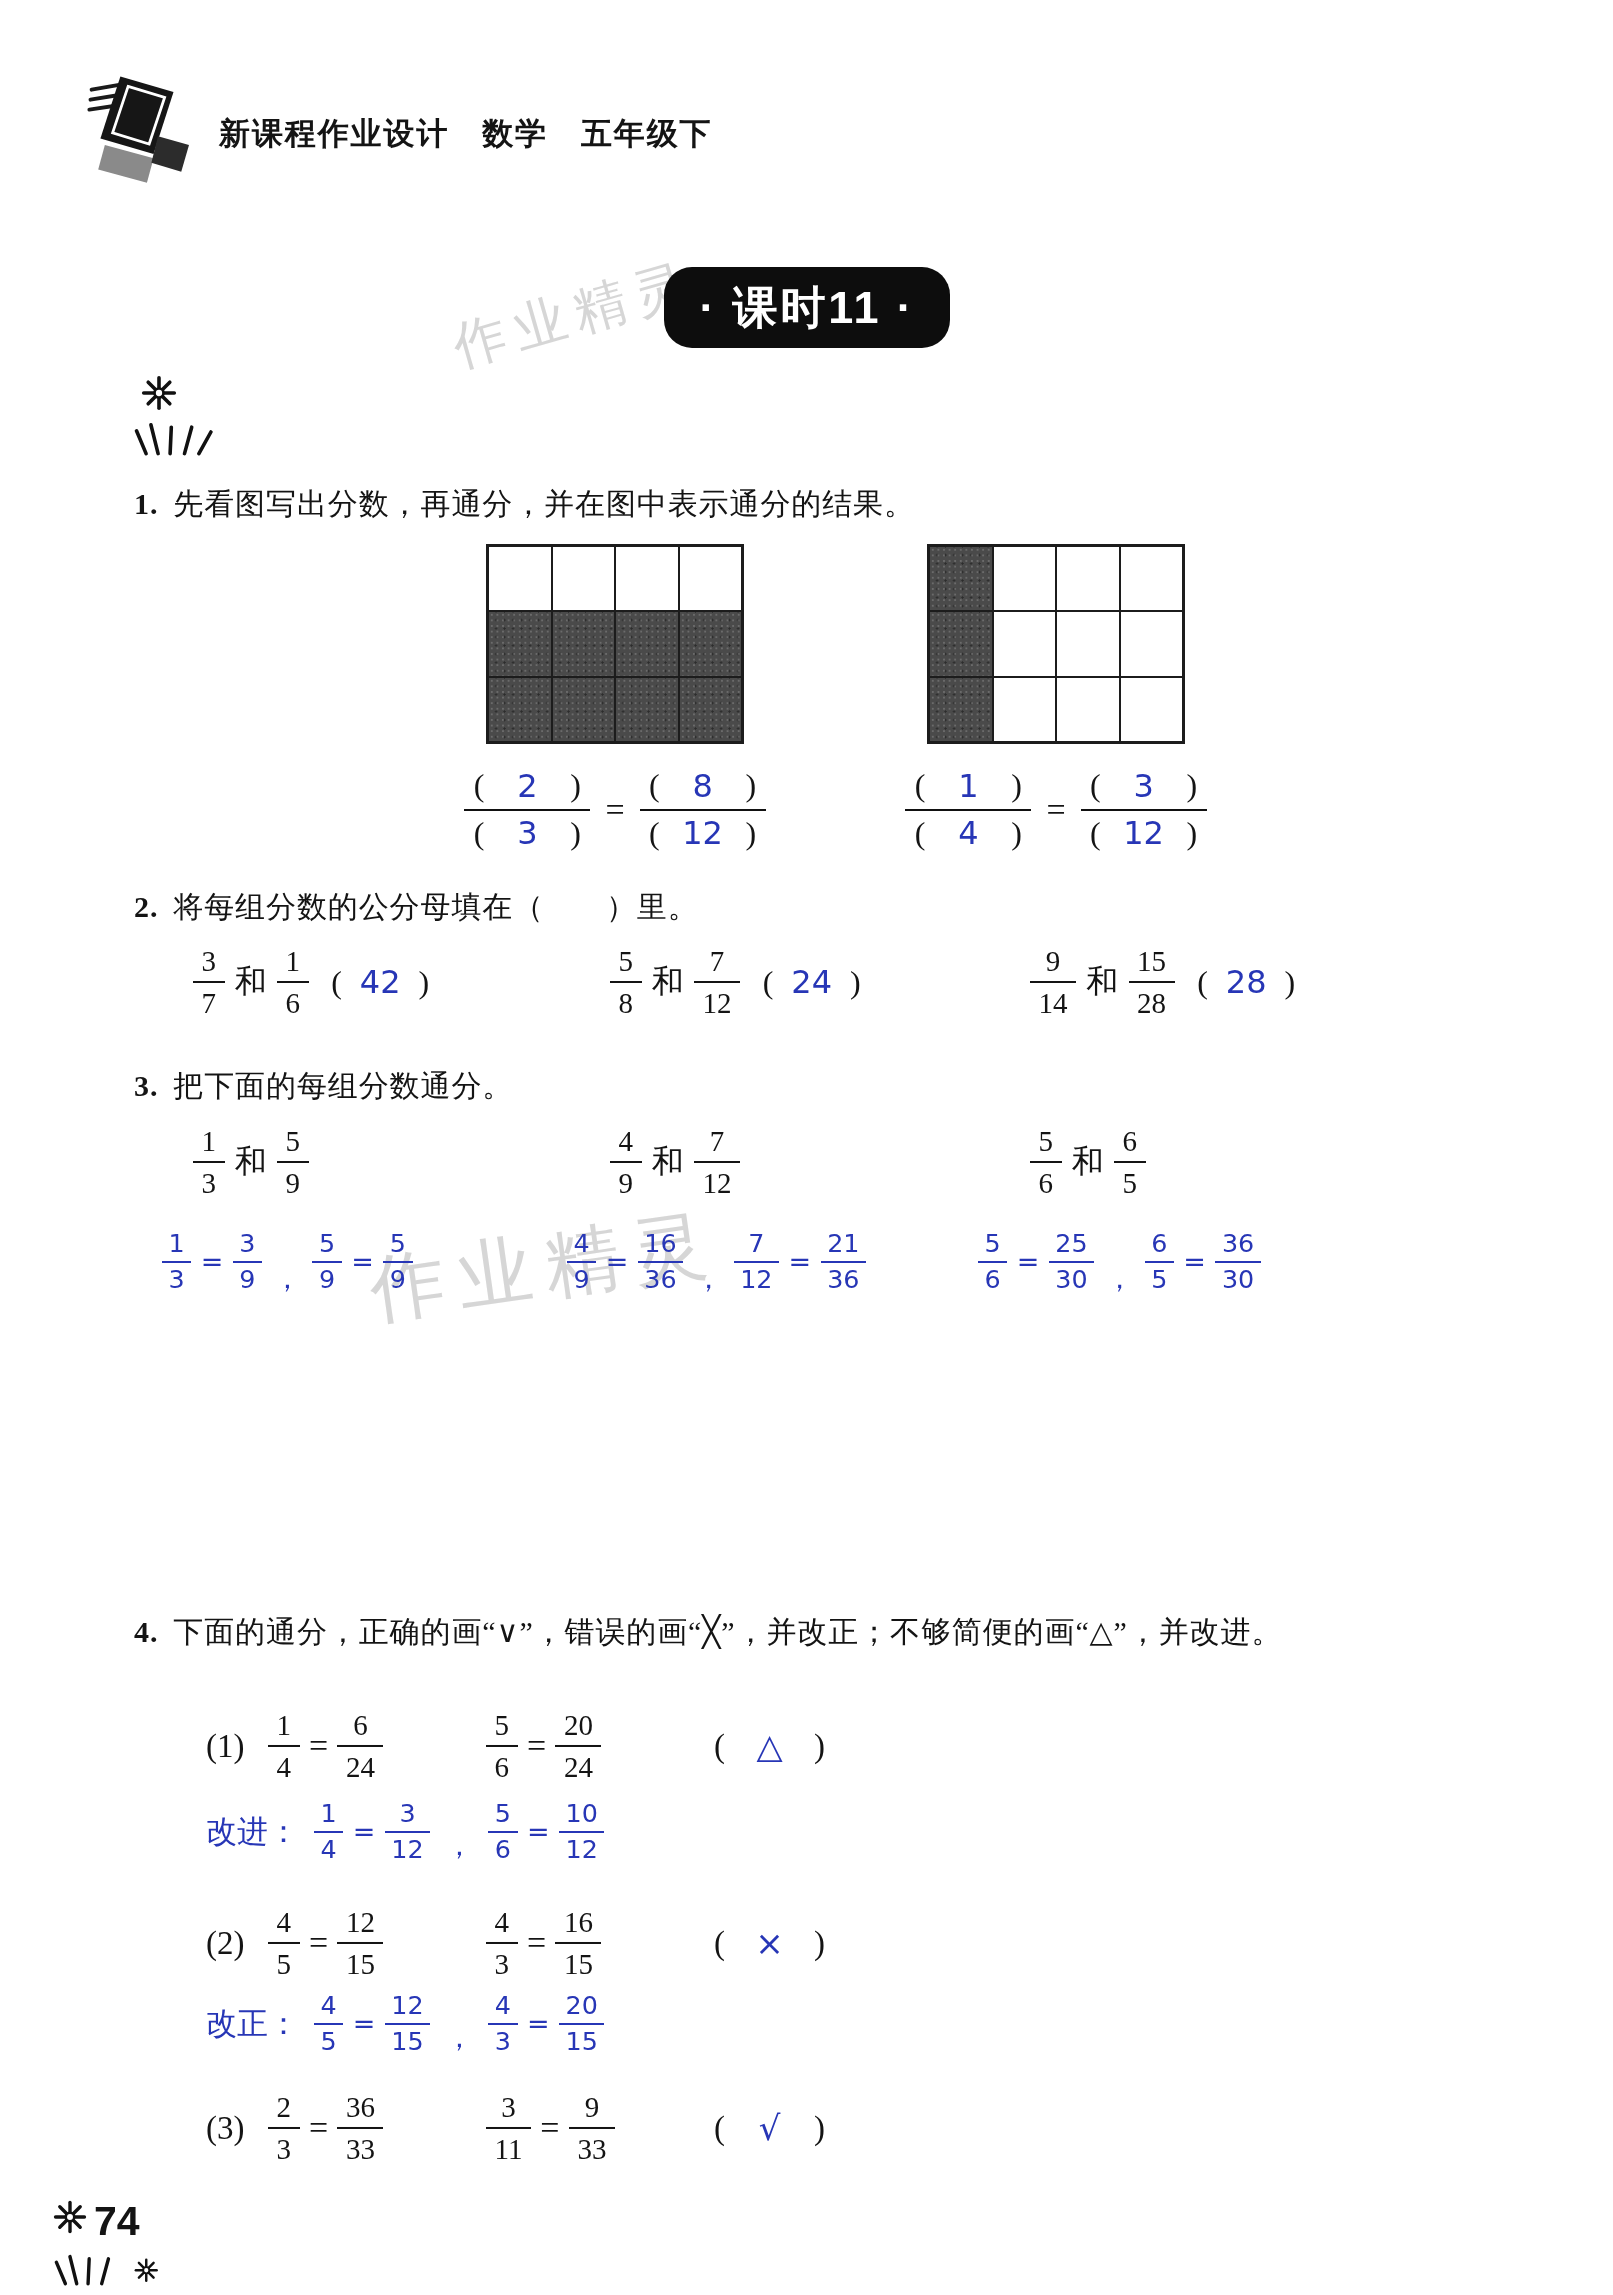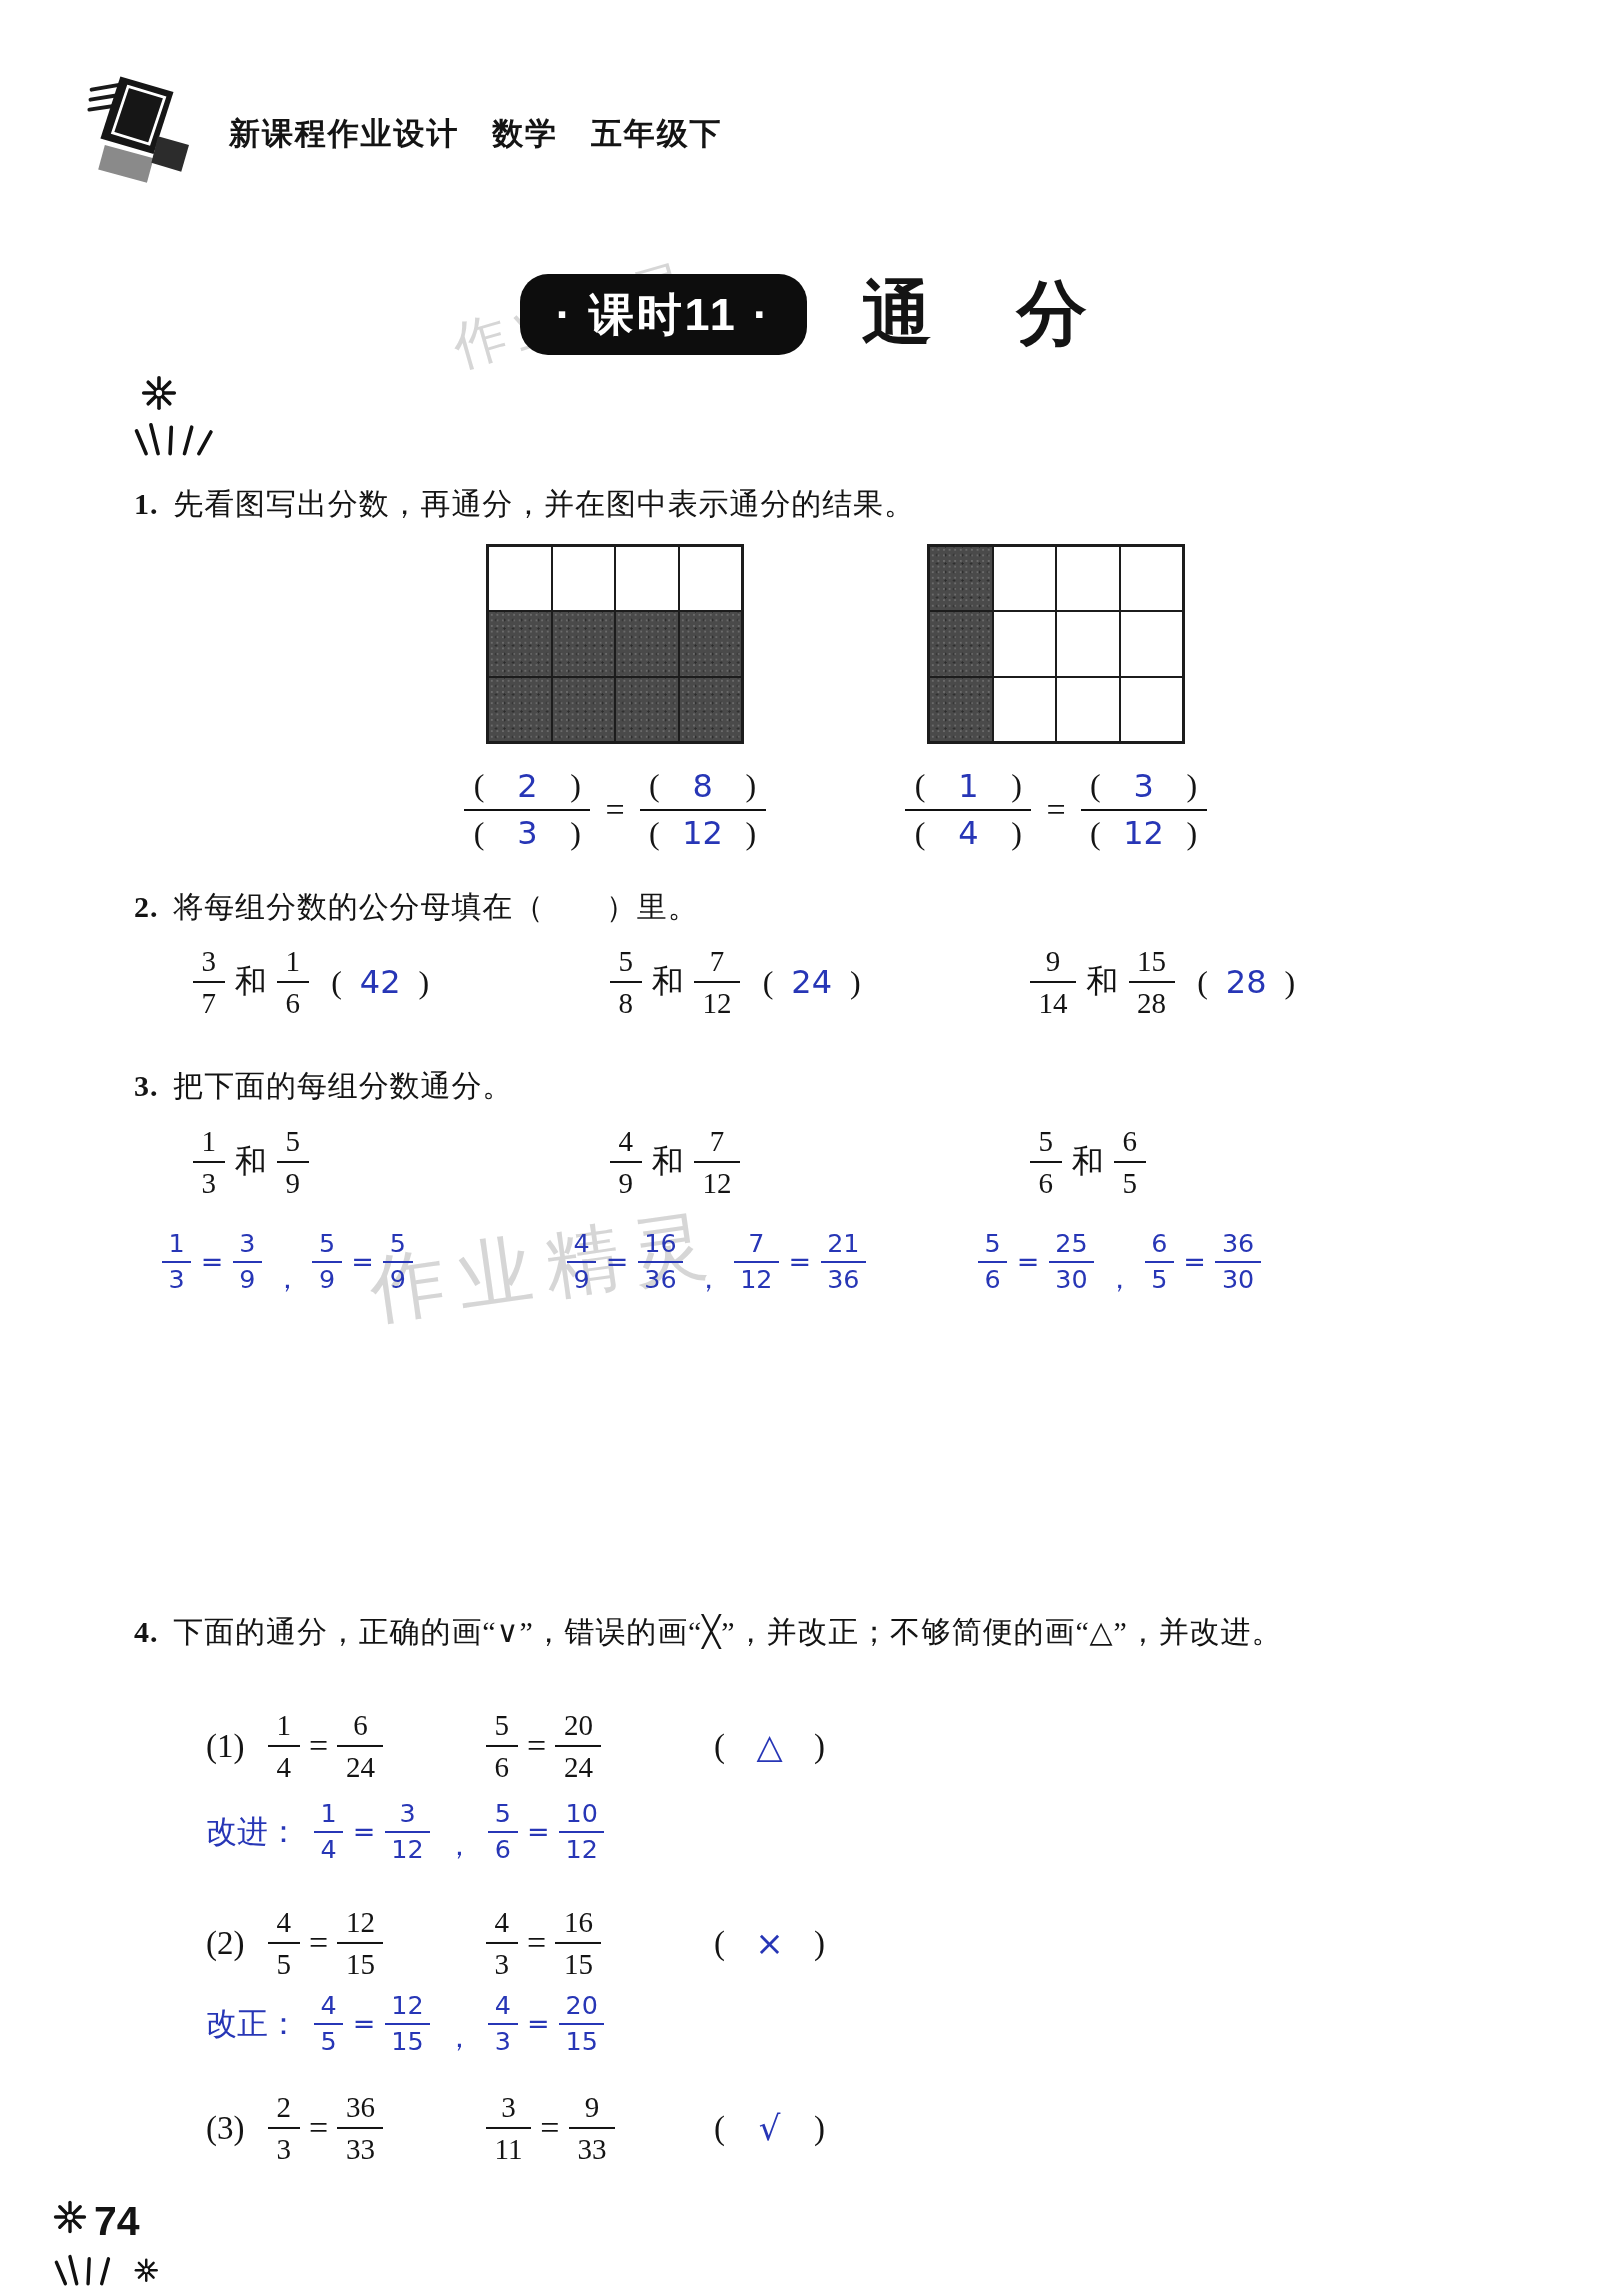--- a/index.html
+++ b/index.html
@@ -1,21 +1,21 @@
 <!DOCTYPE html>
 <html style="font-size:15px"><head>
 <meta charset="utf-8">
 <style>
 *{box-sizing:border-box}
 html,body{margin:0;padding:0;background:#ffffff}
 .page{position:relative;width:1614px;height:2296px;background:#fff;color:#141414;
   font-family:"Liberation Serif","DejaVu Serif",serif;overflow:hidden}
 
 
-.hdr{position:absolute;top:72px;left:87px;display:flex;align-items:center;gap:31px}
+.hdr{position:absolute;top:72px;left:87px;display:flex;align-items:center;gap:21px}
 .hdr-logo{width:111px;height:124px;flex:0 0 auto}
 .hdr-title{font-family:"Liberation Sans","DejaVu Sans",sans-serif;font-weight:bold;
   font-size:31px;letter-spacing:1.9px}
 
 
 .wm{position:absolute;color:#b6b6b6;opacity:.55;white-space:nowrap;pointer-events:none;
   font-family:"Liberation Sans","DejaVu Sans",sans-serif}
 .wm1{left:450px;top:279px;font-size:53px;letter-spacing:9.4px;transform:rotate(-16deg)}
 .wm2{left:369px;top:1217px;font-size:75px;letter-spacing:13px;transform:rotate(-8deg)}
 
@@ -118,21 +118,20 @@
       </svg>
     </span>
     <span class="hdr-title">新课程作业设计　数学　五年级下</span>
   </div>
 
   <div class="wm wm1">作业精灵</div>
   <div class="wm wm2">作业精灵</div>
 
   <div class="title-row">
     <span class="badge-lesson">· 课时11 ·</span>
-    <span class="lesson-title">通　分</span>
   </div>
 
   <span class="sec-flower">
     <svg viewBox="0 0 40 40" width="36" height="36">
       <g stroke="#111" stroke-width="4" stroke-linecap="round">
         <line x1="20" y1="3" x2="20" y2="37"></line>
           <line x1="3" y1="20" x2="37" y2="20"></line>
         <line x1="8" y1="8" x2="32" y2="32"></line>
           <line x1="32" y1="8" x2="8" y2="32"></line>
       </g>

